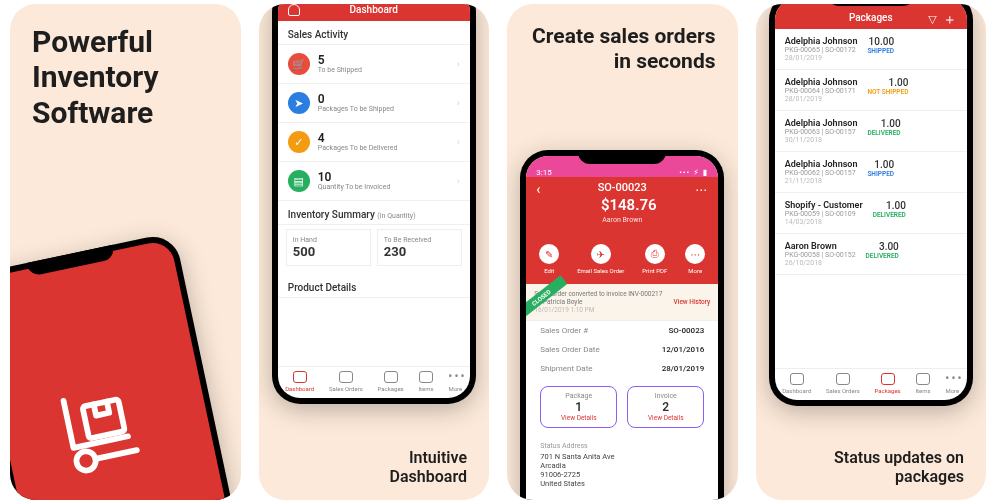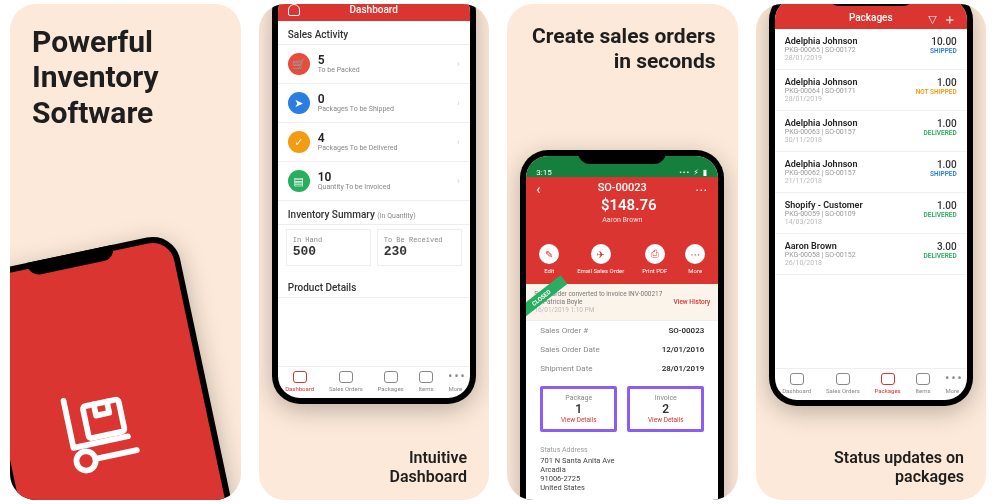--- a/index.html
+++ b/index.html
@@ -127,21 +127,21 @@
     font-size:11px;
   }
   .ic-red{background:#e74c3c;}
   .ic-blue{background:#2a7de1;}
   .ic-orange{background:#f39c12;}
   .ic-green{background:#27ae60;}
   .act-txt .num{font-size:12px;font-weight:600;color:#222;line-height:1;}
   .act-txt .lbl{font-size:7px;color:#888;}
   .chev{position:absolute;right:10px;color:#ccc;font-size:9px;}
   .inv-row{display:flex;padding:4px 8px 8px;gap:6px;}
-  .inv-card{flex:1;border:1px solid #eee;border-radius:0;padding:6px 6px;font-family:Liberation Mono, monospace;}
+  .inv-card{flex:1;border:1px solid #eee;border-radius:0;padding:6px 6px;}
   .inv-card .lbl{font-size:7px;color:#888;}
   .inv-card .val{font-size:13px;font-weight:700;}
   
   .bnav{
     margin-top:auto;
     border-top:1px solid #eee;
     display:flex;
     justify-content:space-around;
     padding:4px 0 6px;
   }
@@ -150,55 +150,55 @@
   .bitem .bic{width:14px;height:12px;border:1.4px solid currentColor;border-radius:3px;}
   .bitem.more .bic{border:none;letter-spacing:2px;font-size:12px;line-height:10px;color:#888;}
   
   .panel3 .panel-heading{text-align:right;padding-left:24px;}
   .panel3 .phone{
     bottom:-150px;
     left:50%;
     transform:translateX(-50%);
     height:500px;
   }
-  .status-bar{background:#15803d;color:#fff;font-size:8px;padding:12px 10px 0;display:flex;justify-content:space-between;}
+  .status-bar{background:#ec4899;color:#fff;font-size:8px;padding:12px 10px 0;display:flex;justify-content:space-between;}
   .status-bar .right{letter-spacing:1px;}
   .so-hdr{background:#db3531;color:#fff;text-align:center;padding:4px 0 12px;position:relative;}
   .so-hdr .back{position:absolute;left:10px;top:4px;font-size:14px;}
   .so-hdr .dots{position:absolute;right:10px;top:6px;font-size:12px;letter-spacing:1px;}
   .so-hdr .oid{font-size:11px;font-weight:500;}
   .so-hdr .amt{font-size:15px;font-weight:600;margin-top:2px;padding-left:13px;}
   .so-hdr .cust{font-size:7px;opacity:.85;margin-top:2px;}
   .so-actions{display:flex;justify-content:space-around;padding:8px 4px 10px;background:#db3531;}
   .sa-item{display:flex;flex-direction:column;align-items:center;gap:3px;color:#fff;font-size:6px;}
   .sa-ic{width:20px;height:20px;border-radius:50%;background:#fff;color:#db3531;display:flex;align-items:center;justify-content:center;font-size:10px;}
   .convert-row{background:#faf4eb;padding:6px 8px;font-size:6.5px;color:#777;display:flex;justify-content:space-between;align-items:center;border-bottom:1px solid #eee;position:relative;}
   .convert-row .vh{color:#db3531;font-weight:500;}
   .closed-ribbon{position:absolute;left:-14px;top:8px;background:#27ae60;color:#fff;font-size:6px;padding:2px 18px;transform:rotate(-38deg);font-weight:700;}
   .detail-row{display:flex;justify-content:space-between;padding:5px 14px;font-size:8px;}
   .detail-row .k{color:#888;}
   .detail-row .v{color:#222;font-weight:500;}
   .cards-row{display:flex;gap:10px;padding:8px 14px;}
-  .mini-card{flex:1;border:3px solid #8b5cf6;border-radius:2px;padding:5px 4px;text-align:center;}
+  .mini-card{flex:1;border:1px solid #8b5cf6;border-radius:8px;padding:5px 4px;text-align:center;}
   .mini-card .t{font-size:7px;color:#888;}
   .mini-card .n{font-size:12px;font-weight:600;}
   .mini-card .vd{font-size:6.5px;color:#db3531;}
   .addr-block{padding:6px 14px;font-size:7.5px;color:#444;}
   .addr-block .t{color:#999;font-size:7px;margin-bottom:2px;}
   
   .panel4 .phone{
     top:-12px;
     left:50%;
     transform:translateX(-50%);
     height:414px;
   }
   .pk-hdr{background:#db3531;color:#fff;text-align:center;font-size:10px;padding:14px 0 6px;position:relative;font-weight:500;}
   .pk-hdr .filter{position:absolute;right:30px;top:15px;font-size:11px;}
   .pk-hdr .plus{position:absolute;right:10px;top:13px;font-size:14px;font-weight:300;}
-  .pkg-row{padding:7px 10px;border-bottom:1px solid #f0f0f0;display:flex;justify-content:space-between;gap:10px;}
+  .pkg-row{padding:7px 10px;border-bottom:1px solid #f0f0f0;display:flex;gap:10px;}
   .pkg-left .nm{font-size:9px;font-weight:600;color:#222;}
   .pkg-left .ids{font-size:7px;color:#999;}
   .pkg-left .dt{font-size:7px;color:#bbb;}
   .pkg-right{text-align:right;}
   .pkg-right .amt{font-size:10px;font-weight:500;}
   .pkg-right .st{font-size:6.5px;font-weight:600;}
   .st-shipped{color:#2a7de1;}
   .st-notshipped{color:#f39c12;}
   .st-delivered{color:#27ae60;}
 </style>
@@ -232,21 +232,21 @@
       <div class="hdr-red">
         <span class="bell"></span>
         <span>Dashboard</span>
       </div>
       <div class="sec-title">Sales Activity</div>
       <div id="activities">
           <div class="act-row">
       <div class="act-ic ic-red">🛒</div>
       <div class="act-txt">
         <div class="num">5</div>
-        <div class="lbl">To be Packed</div>
+        <div class="lbl">To be Shipped</div>
       </div>
       <span class="chev">›</span>
     </div>
           <div class="act-row">
       <div class="act-ic ic-blue">➤</div>
       <div class="act-txt">
         <div class="num">0</div>
         <div class="lbl">Packages To be Shipped</div>
       </div>
       <span class="chev">›</span>

